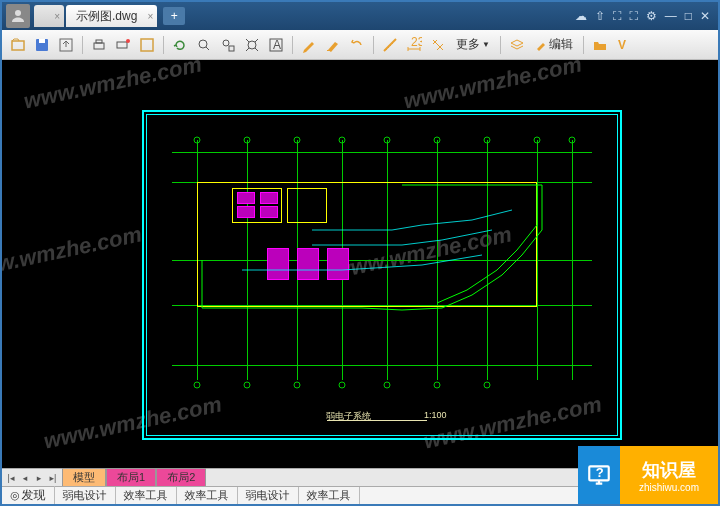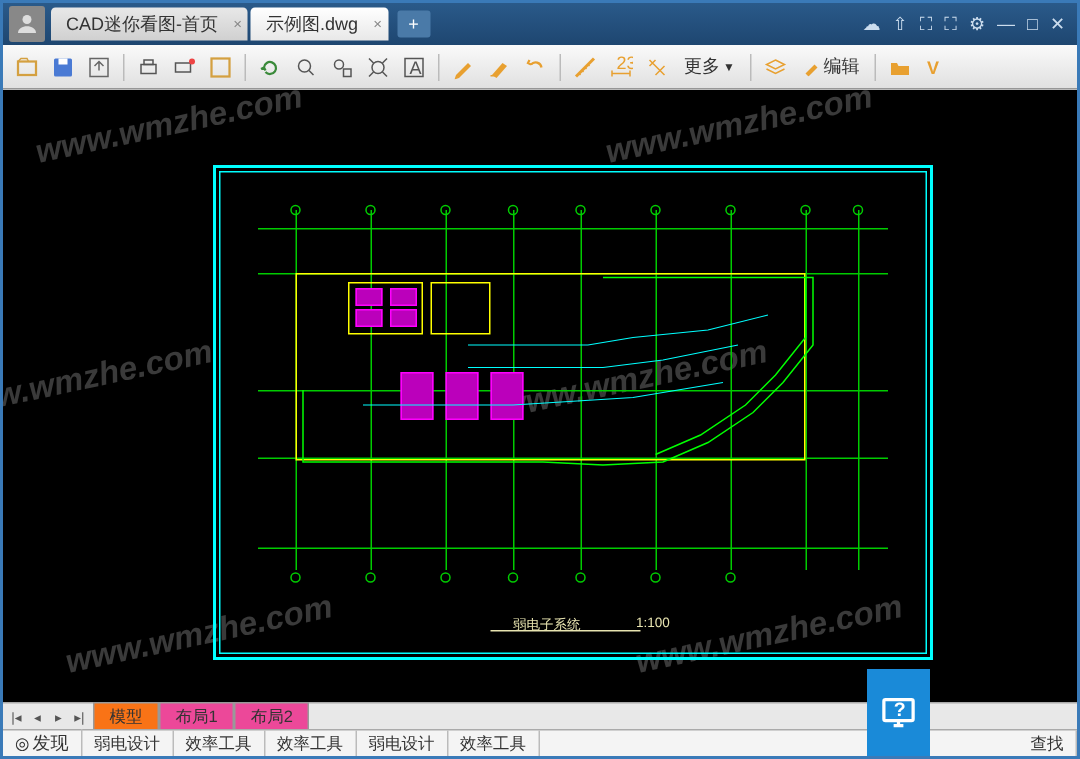--- a/index.html
+++ b/index.html
@@ -23,42 +23,41 @@
 .frame-inner{position:absolute;inset:4px;border:1px solid #0ff}
 .grid-h{position:absolute;left:30px;right:30px;height:1px;background:#0c0}
 .grid-v{position:absolute;top:30px;bottom:60px;width:1px;background:#0c0}
 .room{position:absolute;border:1px solid #ff0}
 .block-m{position:absolute;background:#b0b;border:1px solid #f0f}
 .label-cad{position:absolute;color:#e8e4b0;font-size:9px}
 .bot-tabs{position:absolute;bottom:18px;left:0;right:0;height:18px;background:#e8e8e8;display:flex;align-items:center;border-top:1px solid #aaa}
 .nav-arrows{display:flex;gap:0;padding:0 2px}
 .nav-arrows span{width:14px;text-align:center;color:#555;cursor:pointer;font-size:9px}
 .btab{padding:1px 10px;background:#ec4899;border:1px solid #999;color:#333;cursor:pointer;font-size:11px}
-.btab.act{background:#f97316}
+.btab.act{background:#fdba74}
 .bot-panel{position:absolute;bottom:0;left:0;right:0;height:18px;background:#f4f4f4;display:flex;align-items:center;border-top:1px solid #aaa}
 .ptab{padding:1px 8px;border-right:1px solid #bbb;color:#333;cursor:pointer;font-size:11px;display:flex;align-items:center;gap:2px}
 .branding{position:absolute;right:0;bottom:0;width:140px;height:58px;display:flex}
 .brand-q{width:42px;background:#1a8ad8;display:flex;align-items:center;justify-content:center}
 .brand-q svg{width:26px;height:26px}
 .brand-txt{flex:1;background:#ffb000;display:flex;flex-direction:column;align-items:center;justify-content:center;color:#fff}
 .brand-txt .big{font-size:18px;font-weight:bold}
 .brand-txt .small{font-size:10px}
 </style>
 </head>
 <body>
 
 <div class="titlebar">
   <div class="avatar">
     <svg width="18" height="18" viewBox="0 0 24 24" fill="#ddd">
         <circle cx="12" cy="8" r="4"></circle>
         <path d="M4 20c0-4 4-6 8-6s8 2 8 6"></path>
       </svg>
   </div>
   <div class="tab">
-    <span>CAD迷你看图-首页</span>
     <span class="tab-close">×</span>
   </div>
   <div class="tab active">
     <span>示例图.dwg</span>
     <span class="tab-close">×</span>
   </div>
   <div class="newtab">+</div>
   <div class="win-controls">
     <span>☁</span>
     <span>⇧</span>
@@ -254,21 +253,21 @@
         <circle cx="395" cy="30" r="3" fill="none" stroke="#0c0"></circle>
         <circle cx="430" cy="30" r="3" fill="none" stroke="#0c0"></circle>
       <circle cx="55" cy="275" r="3" fill="none" stroke="#0c0"></circle>
         <circle cx="105" cy="275" r="3" fill="none" stroke="#0c0"></circle>
         <circle cx="155" cy="275" r="3" fill="none" stroke="#0c0"></circle>
         <circle cx="200" cy="275" r="3" fill="none" stroke="#0c0"></circle>
         <circle cx="245" cy="275" r="3" fill="none" stroke="#0c0"></circle>
         <circle cx="295" cy="275" r="3" fill="none" stroke="#0c0"></circle>
         <circle cx="345" cy="275" r="3" fill="none" stroke="#0c0"></circle>
     </svg>
-    <div class="label-cad" style="left:200px;top:300px">弱电子系统</div>
+    <div class="label-cad" style="left:184px;top:300px">弱电子系统</div>
     <div class="label-cad" style="left:282px;top:300px">1:100</div>
     <div style="position:absolute;left:185px;top:310px;width:100px;height:1px;background:#e8e4b0"></div>
   </div>
 </div>
 
 <div class="bot-tabs">
   <div class="nav-arrows">
     <span>|◂</span>
     <span>◂</span>
     <span>▸</span>
@@ -290,13 +289,17 @@
 </div>
 
 <div class="branding">
   <div class="brand-q">
     <svg viewBox="0 0 24 24">
         <rect x="3" y="4" width="18" height="13" rx="1" fill="none" stroke="#fff" stroke-width="2"></rect>
         <path d="M9 20h6M12 17v3" stroke="#fff" stroke-width="2"></path>
         <text x="9" y="14" font-size="10" fill="#fff" font-weight="bold">?</text>
       </svg>
   </div>
+  <div class="brand-txt">
+    <div class="big">知识屋</div>
+    <div class="small">zhishiwu.com</div>
+  </div>
 </div>
 
 </body></html>

